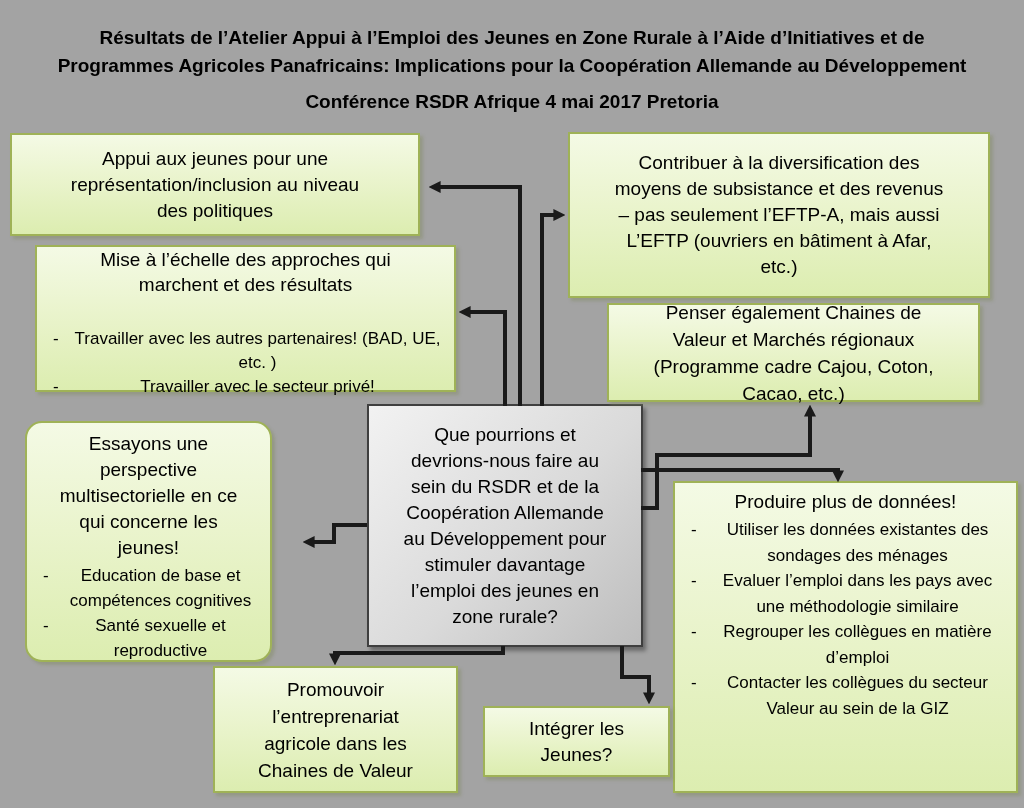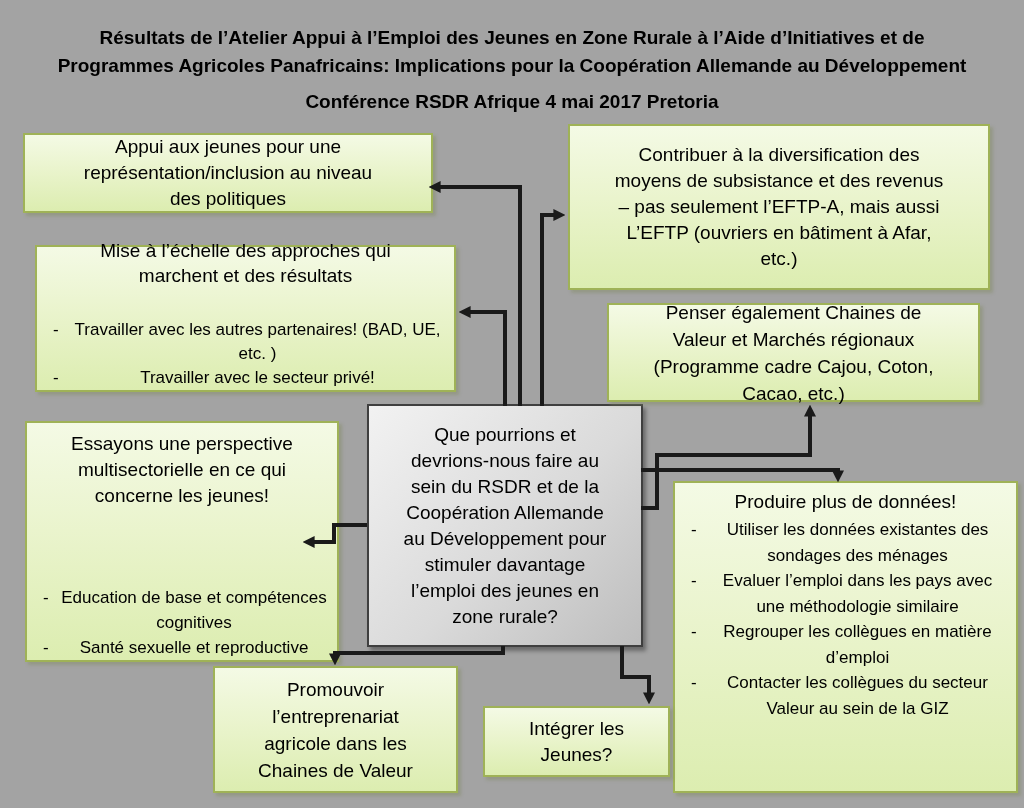--- a/index.html
+++ b/index.html
@@ -28,29 +28,29 @@
     box-shadow:3px 4px 4px rgba(0,0,0,0.35);
     display:flex; flex-direction:column; justify-content:center;
     text-align:center; font-size:19px; line-height:26px;
   }
 
   .bullets { list-style:none; margin:2px 0 0 0; padding:0; font-size:17px; line-height:24px; }
   .bullets li { position:relative; text-align:center; padding:0 8px 0 32px; }
   .bullets li::before { content:"-"; position:absolute; left:16px; top:0; }
 
   
-  #box-appui      { left:23px;  top:133px; width:410px; height:80px; padding:8px 45px; }
-  #box-mise       { left:35px;  top:245px; width:421px; height:147px; justify-content:flex-end; padding-top:8px;gap:28px; }
+  #box-appui      { left:10px;  top:133px; width:410px; height:103px; padding:8px 45px; }
+  #box-mise       { left:35px;  top:245px; width:421px; height:147px; justify-content:center; padding-top:8px;gap:28px; }
   #box-mise .head { padding:0 42px; line-height:25px; }
-  #box-essayons   { left:25px;  top:421px; width:314px; height:241px; justify-content:space-between; padding-top:8px; }
+  #box-essayons   { left:25px;  top:421px; width:247px; height:241px; justify-content:space-between; padding-top:8px;border-radius:17px; }
   #box-essayons .head { padding:0 22px; }
   #box-essayons .bullets { line-height:25px; }
   #box-promouvoir { left:213px; top:666px; width:245px; height:127px; padding:0 34px; line-height:27px; }
   #box-central    { left:367px; top:404px; width:276px; height:243px; padding:6px 27px; }
-  #box-contribuer { left:568px; top:124px; width:422px; height:166px; padding:0 44px; }
+  #box-contribuer { left:568px; top:132px; width:422px; height:166px; padding:0 44px; }
   #box-penser     { left:607px; top:303px; width:373px; height:99px;  padding:0 38px; line-height:27px; }
   #box-produire   { left:673px; top:481px; width:345px; height:312px; justify-content:flex-start; padding-top:6px; }
   #box-produire .bullets { font-size:17px; line-height:25.5px; }
   #box-produire .bullets li { padding:0 10px 0 34px; }
   #box-integrer   { left:483px; top:706px; width:187px; height:71px;  padding:0 41px; }
 
   #arrows { position:absolute; left:0; top:0; z-index:5; pointer-events:none; }
   .conn { fill:none; stroke:#1a1a1a; stroke-width:4; }
 </style>
 </head>

